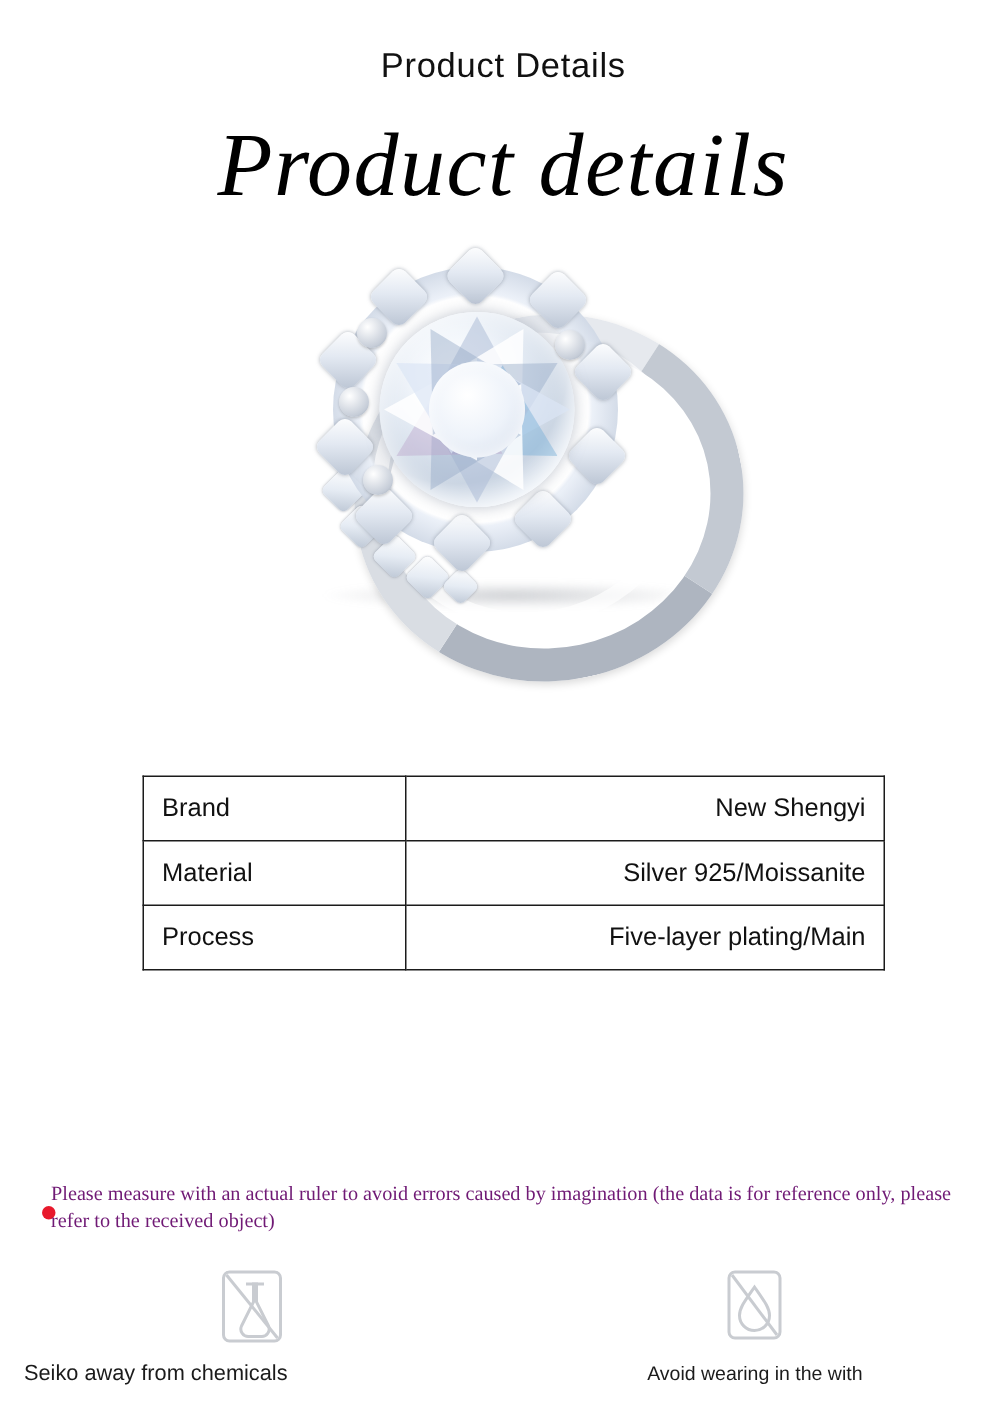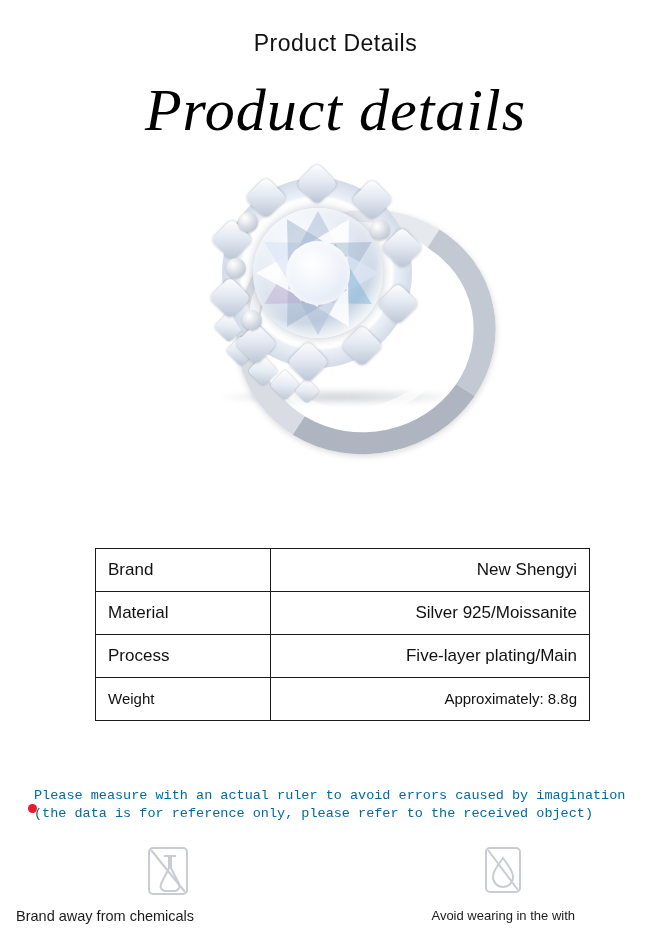--- a/index.html
+++ b/index.html
@@ -177,21 +177,20 @@
 
   
   .spec-table {
     position: absolute;
     left: 95px;
     top: 487px;
     width: 495px;
     border: 1px solid #1b1b1b;
     border-collapse: collapse;
     background: #fff;
-    margin-top: 31px;
   }
   .spec-table td {
     border: 1px solid #1b1b1b;
     font-size: 17px;
     padding: 10px 12px;
     font-family: "Liberation Sans", sans-serif;
     color: #111;
     height: 22px;
   }
   .spec-table td.label {
@@ -208,24 +207,24 @@
     line-height: 1.1;
   }
   .small-wrap { font-size: 15px; line-height: 1.15; }
 
   
   .note {
     position: absolute;
     left: 34px;
     top: 757px;
     width: 600px;
-    color: #0369a1;
+    color: #701a75;
     font-size: 13.5px;
     line-height: 1.35;
-    font-family: Liberation Mono, monospace;
+    font-family: Liberation Serif, serif;
   }
   .note-dot {
     position: absolute;
     left: 28px;
     top: 774px;
     width: 9px;
     height: 9px;
     background: #e8192c;
     border-radius: 50%;
   }
@@ -325,42 +324,38 @@
         <td class="value">New Shengyi</td>
       </tr>
       <tr>
         <td class="label">Material</td>
         <td class="value">Silver 925/Moissanite</td>
       </tr>
       <tr>
         <td class="label">Process</td>
         <td class="value">Five-layer plating/Main</td>
       </tr>
-      <tr class="two-line">
-        <td class="label">Weight</td>
-        <td class="value small-wrap">Approximately: 8.8g</td>
-      </tr>
     </tbody>
   </table>
 
   <div class="note-dot"></div>
   <div class="note">Please measure with an actual ruler to avoid errors caused by imagination (the data is for reference only, please refer to the received object)</div>
 
   <div class="care-row">
 
     <div class="care-item c1">
       <div class="care-icon">
         <svg width="58" height="58" viewBox="0 0 58 58">
           <rect x="10" y="6" width="38" height="46" rx="4" fill="none" stroke="#c9ccd1" stroke-width="2"></rect>
           <path d="M30 14 l0 12 l-8 16 a5 5 0 0 0 5 7 l8 0 a5 5 0 0 0 5 -7 l-8 -16 l0 -12 z" fill="none" stroke="#c9ccd1" stroke-width="2"></path>
           <line x1="25" y1="14" x2="37" y2="14" stroke="#c9ccd1" stroke-width="2"></line>
           <line x1="12" y1="8" x2="46" y2="50" stroke="#c9ccd1" stroke-width="2"></line>
         </svg>
       </div>
-      <div class="care-label">Brand away from chemicals</div>
+      <div class="care-label">Seiko away from chemicals</div>
     </div>
 
     <div class="care-item c2">
       <div class="care-icon">
         <svg width="58" height="58" viewBox="0 0 58 58">
           <rect x="12" y="6" width="34" height="44" rx="4" fill="none" stroke="#c9ccd1" stroke-width="2"></rect>
           <path d="M29 16 C22 26, 19 30, 19 35 a10 10 0 0 0 20 0 c0 -5 -3 -9 -10 -19 z" fill="none" stroke="#c9ccd1" stroke-width="2"></path>
           <line x1="14" y1="8" x2="44" y2="48" stroke="#c9ccd1" stroke-width="2"></line>
         </svg>
       </div>

